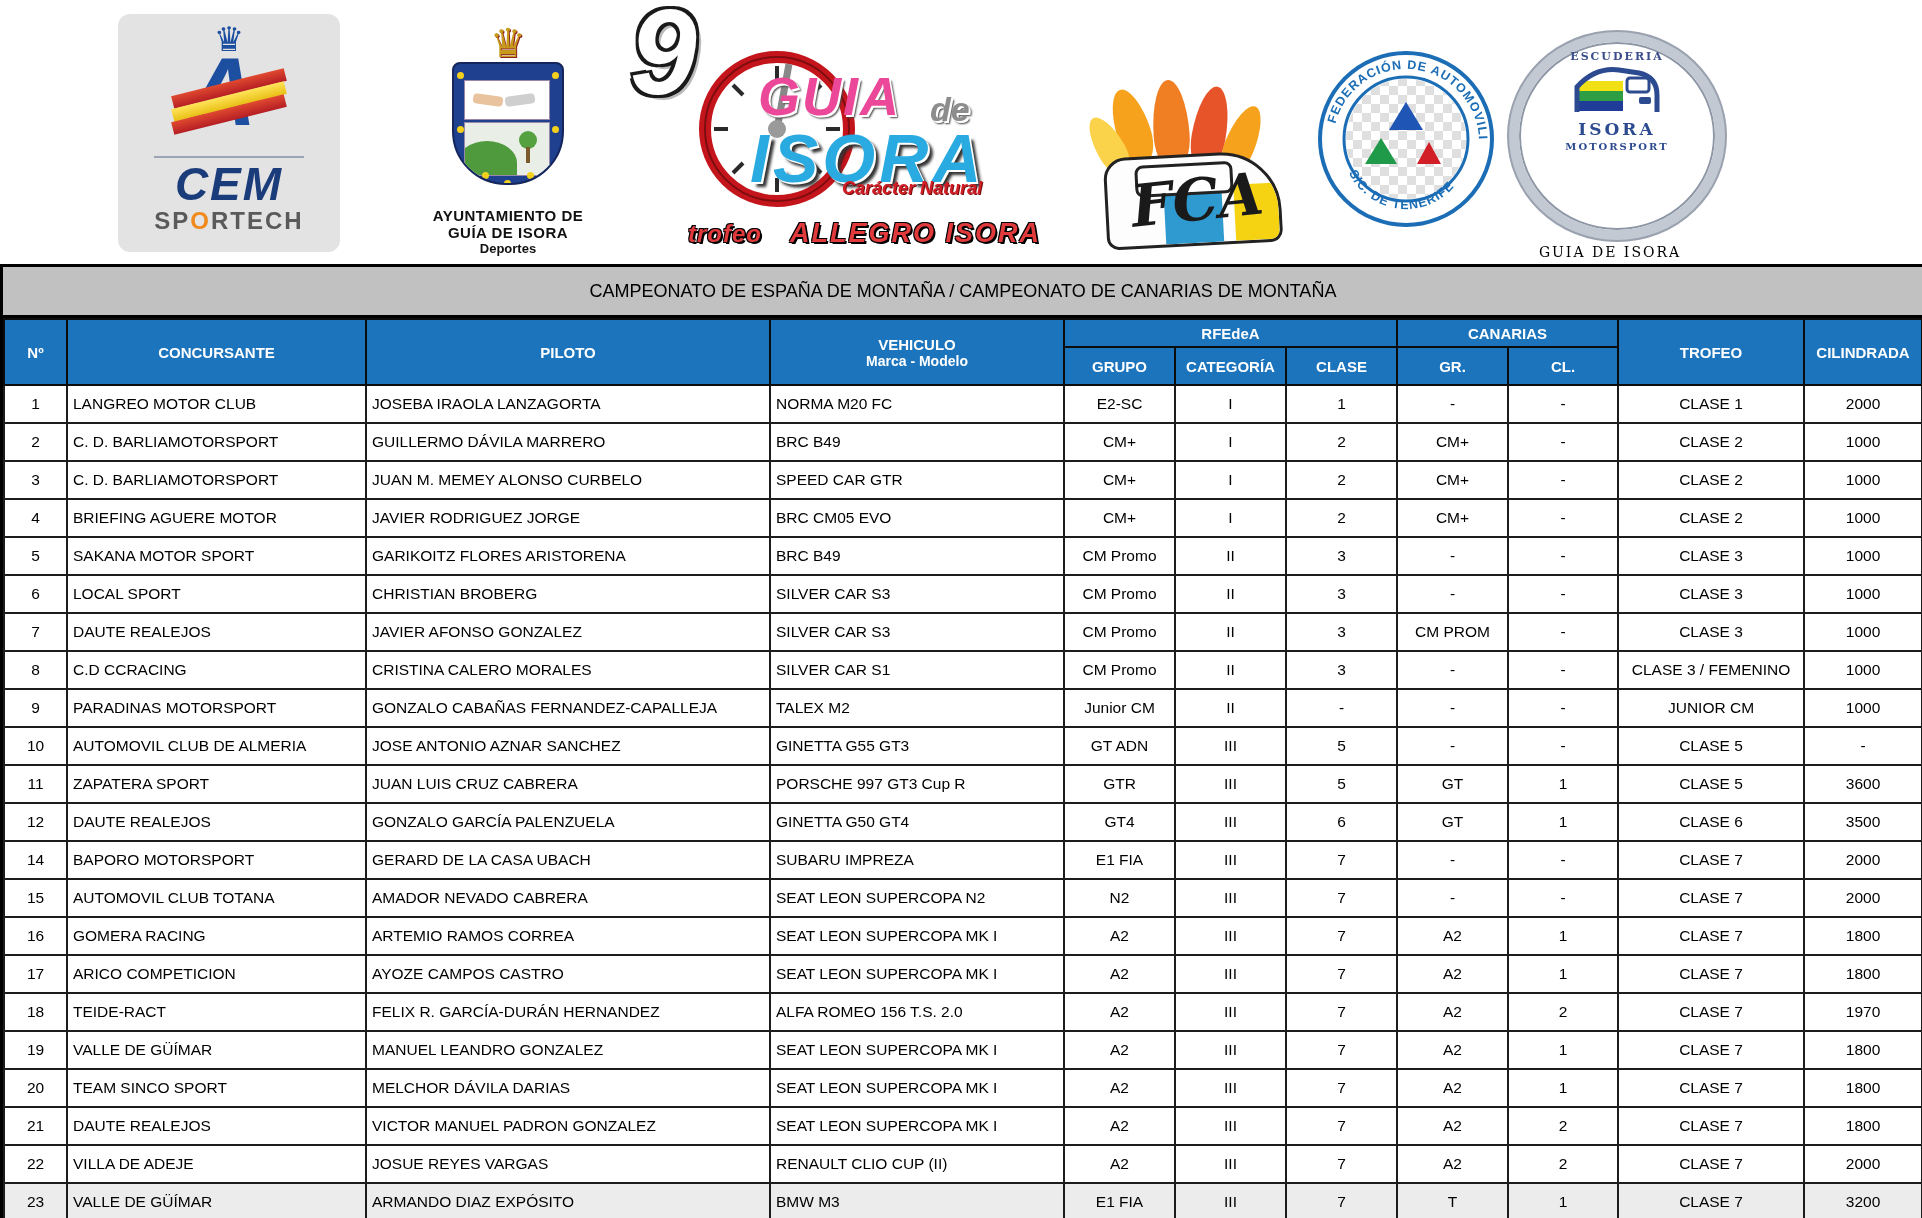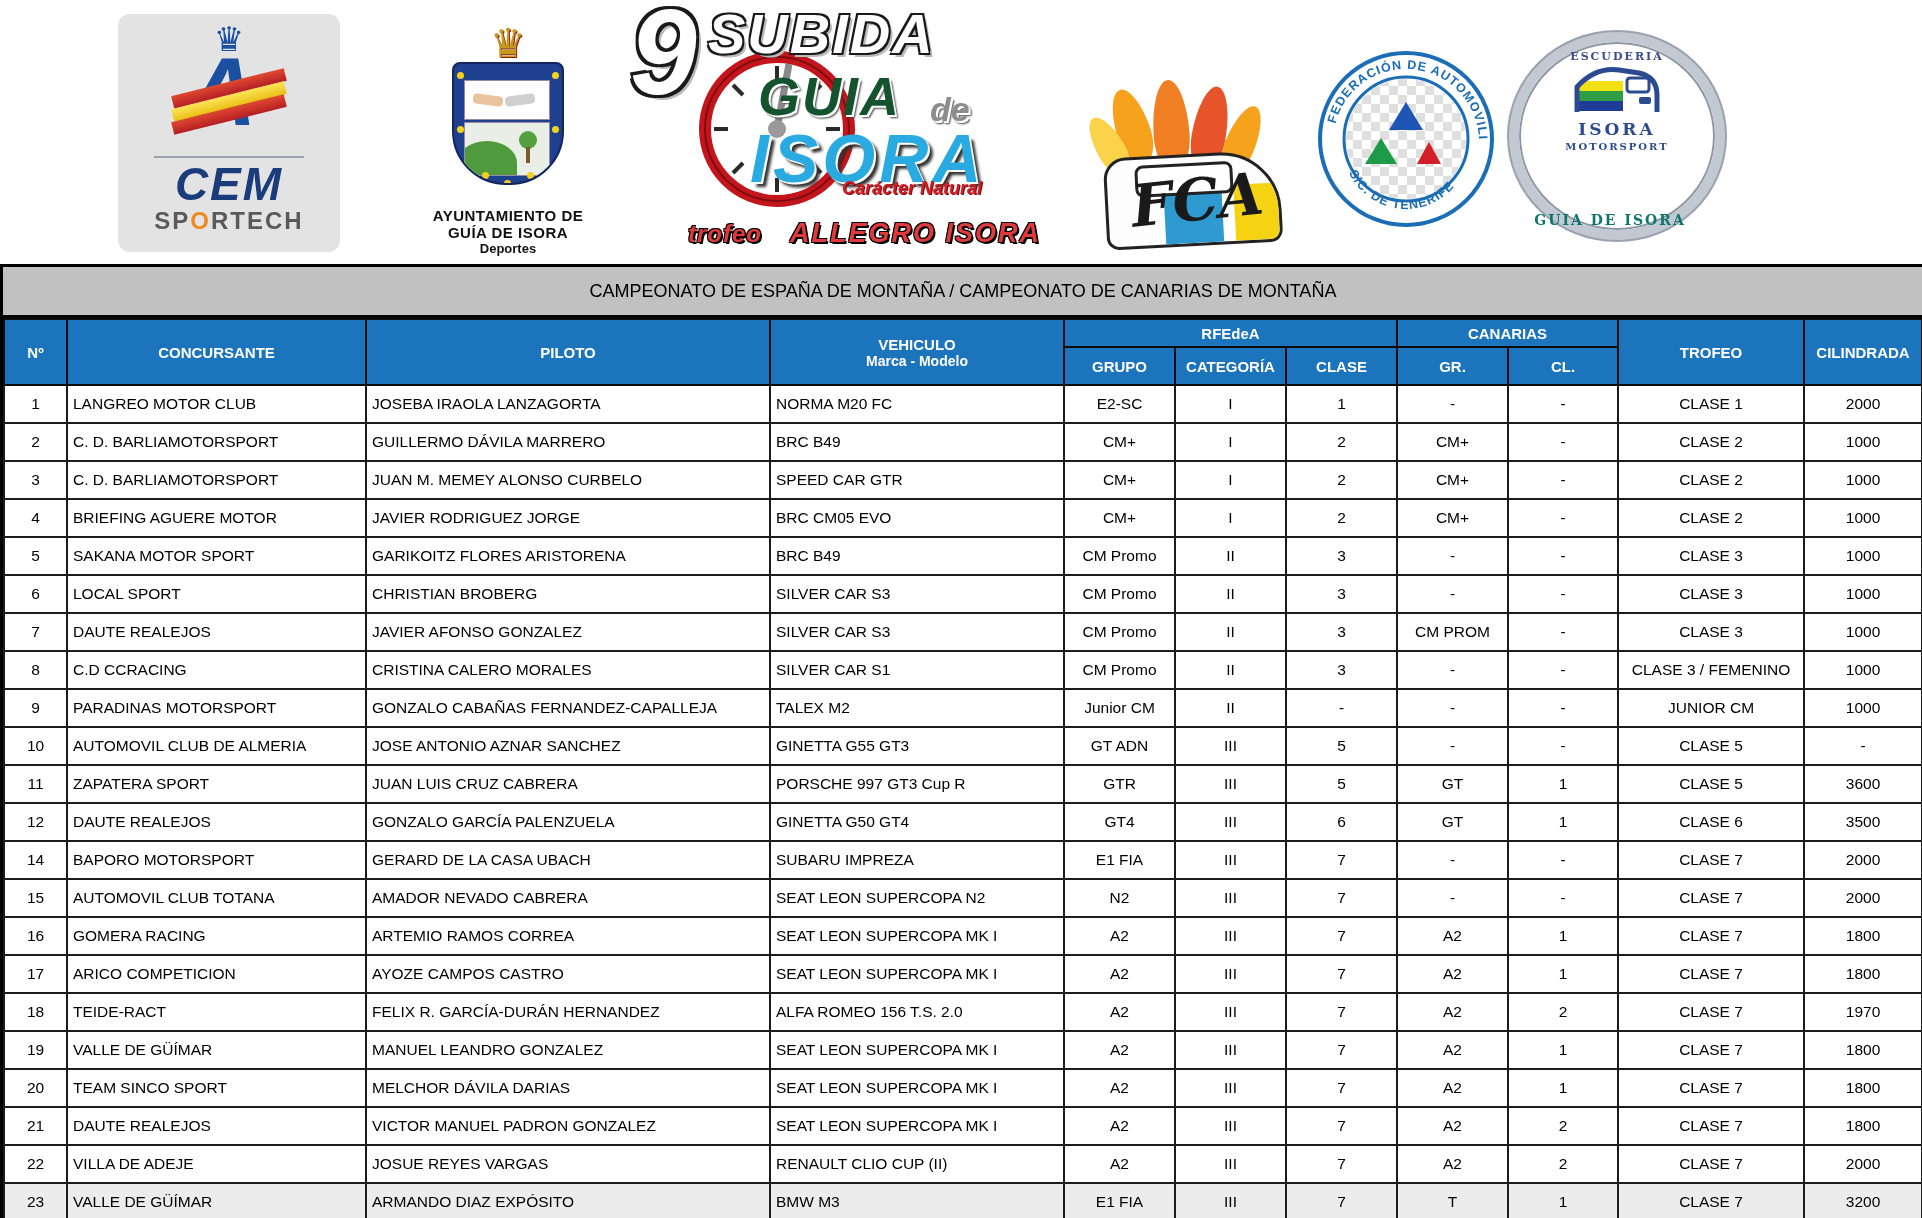--- a/index.html
+++ b/index.html
@@ -45,21 +45,21 @@
   .ayto-l2{font-size:15px;line-height:17px;letter-spacing:0.5px;}
   .ayto-l3{font-size:13px;line-height:15px;}
   
   .subida{left:630px;top:6px;width:450px;height:252px;}
   .speedo{position:absolute;left:62px;top:38px;}
   .sub-9{position:absolute;left:0px;top:-14px;font-size:120px;line-height:120px;font-weight:bold;font-style:italic;
     color:#fff;text-shadow:-3px -3px 0 #1a1a1a,3px -3px 0 #1a1a1a,-3px 3px 0 #1a1a1a,3px 3px 0 #1a1a1a,5px 5px 0 #bbb;}
   .sub-subida{position:absolute;left:78px;top:0px;font-size:56px;line-height:56px;font-weight:bold;font-style:italic;
     color:#fff;letter-spacing:2px;text-shadow:-2px -2px 0 #1a1a1a,2px -2px 0 #1a1a1a,-2px 2px 0 #1a1a1a,2px 2px 0 #1a1a1a,4px 4px 0 #bbb;}
   .sub-guia{position:absolute;left:128px;top:62px;font-size:54px;line-height:56px;font-weight:bold;font-style:italic;
-    color:#14532d;letter-spacing:2px;text-shadow:2px 2px 0 #fff,3px 3px 2px #444;}
+    color:#ec4899;letter-spacing:2px;text-shadow:2px 2px 0 #fff,3px 3px 2px #444;}
   .sub-de{position:absolute;left:300px;top:84px;font-size:34px;font-weight:bold;font-style:italic;color:#8d8d8d;
     text-shadow:2px 2px 0 #fff,3px 3px 2px #444;}
   .sub-isora{position:absolute;left:120px;top:118px;font-size:68px;line-height:68px;font-weight:bold;font-style:italic;
     color:#29ABE2;letter-spacing:4px;text-shadow:2px 2px 0 #fff,5px 5px 3px #333;}
   .sub-natural{position:absolute;left:212px;top:172px;font-family:Liberation Sans, sans-serif;font-style:italic;font-weight:bold;
     font-size:18px;color:#D21E26;text-shadow:1px 1px 0 #7a0d0d;}
   .sub-trofeo{position:absolute;left:58px;top:214px;font-size:24px;font-weight:bold;font-style:italic;color:#E03A3C;
     text-shadow:-1px -1px 0 #000,1px -1px 0 #000,-1px 1px 0 #000,2px 2px 0 #000;letter-spacing:1px;}
   .sub-allegro{position:absolute;left:160px;top:212px;font-size:27px;font-weight:bold;font-style:italic;color:#E03A3C;
     text-shadow:-1px -1px 0 #000,1px -1px 0 #000,-1px 1px 0 #000,2px 2px 0 #000;letter-spacing:2px;}
@@ -76,22 +76,22 @@
   
   .tenerife{left:1317px;top:50px;width:178px;height:178px;}
   
   .escuderia{left:1505px;top:32px;width:210px;height:226px;}
   .esc-oval{position:absolute;left:4px;top:0px;width:196px;height:188px;border-radius:50%;
     border:10px solid #C3C9D2;box-shadow:inset 0 0 0 2px #8d96a5,0 0 0 2px #9aa2b0;background:#fff;
     display:flex;flex-direction:column;align-items:center;}
   .esc-top{margin-top:8px;font-family:"DejaVu Serif",serif;font-size:11px;font-weight:bold;color:#3B4E8C;letter-spacing:2px;}
   .esc-name{font-family:"DejaVu Serif",serif;font-size:17px;font-weight:bold;color:#2C4A8F;letter-spacing:3px;margin-top:2px;}
   .esc-sub{font-family:"DejaVu Serif",serif;font-size:10px;font-weight:bold;color:#2C4A8F;letter-spacing:2px;margin-top:2px;}
-  .esc-bottom{position:absolute;left:0;top:180px;width:210px;text-align:center;font-family:"DejaVu Serif",serif;
-    font-size:14px;font-weight:bold;color:#0f766e;letter-spacing:2px;}
+  .esc-bottom{position:absolute;left:0;top:212px;width:210px;text-align:center;font-family:"DejaVu Serif",serif;
+    font-size:14px;font-weight:normal;color:#000000;letter-spacing:2px;}
   
   .sheet{position:absolute;left:0px;top:264px;width:1920px;border:3px solid #000;}
   .title-bar{background:#C1C1C1;border-bottom:3px solid #000;text-align:center;padding:11px 0 10px 0;}
   .title-bar div{font-size:18px;line-height:27px;font-weight:normal;}
   table{border-collapse:collapse;table-layout:fixed;width:1914px;background:#fff;}
   col.c0{width:63px;}col.c1{width:299px;}col.c2{width:404px;}col.c3{width:294px;}
   col.c4{width:111px;}col.c5{width:111px;}col.c6{width:111px;}col.c7{width:111px;}
   col.c8{width:110px;}col.c9{width:186px;}col.c10{width:118px;}
   th{background:#1C74BC;color:#fff;font-weight:bold;border:2px solid #0c0c0c;font-size:15px;}
   thead tr.gr-row th{height:24px;font-size:15px;}
@@ -158,21 +158,20 @@
           <line x1="134" y1="85" x2="148" y2="85"></line>
         <line x1="41" y1="41" x2="51" y2="51"></line>
           <line x1="129" y1="41" x2="119" y2="51"></line>
         <line x1="41" y1="129" x2="51" y2="119"></line>
           <line x1="129" y1="129" x2="119" y2="119"></line>
       </g>
       <line x1="85" y1="85" x2="97" y2="20" stroke="#888" stroke-width="7"></line>
       <circle cx="85" cy="85" r="9" fill="#9a9a9a"></circle>
     </svg>
     <div class="sub-9">9</div>
-    <div class="sub-subida">SUBIDA</div>
     <div class="sub-guia">GUIA</div>
     <div class="sub-de">de</div>
     <div class="sub-isora">ISORA</div>
     <div class="sub-natural">Carácter Natural</div>
     <div class="sub-trofeo">trofeo</div>
     <div class="sub-allegro">ALLEGRO ISORA</div>
   </div>
 
   <div class="logo fca">
     <div class="flame" style="left:20px;top:0px;width:34px;height:78px;background:#F6A21C;transform:rotate(-18deg);"></div>

